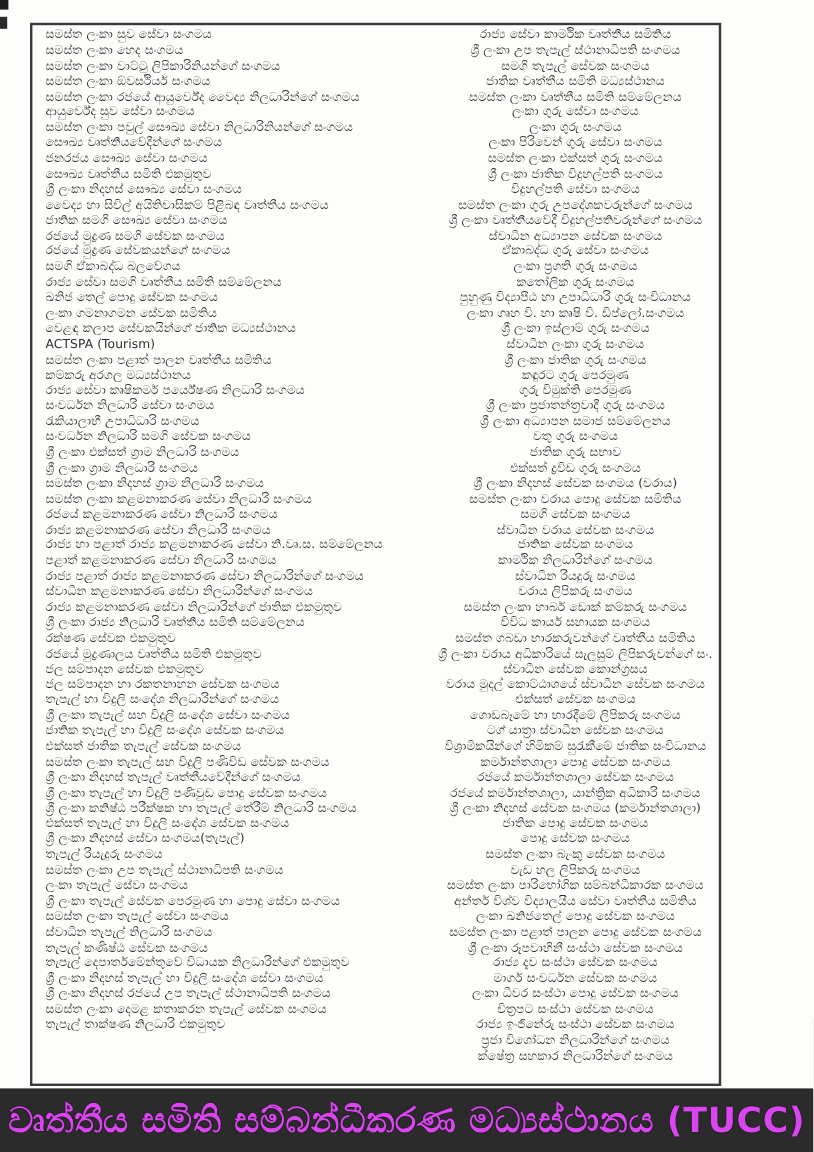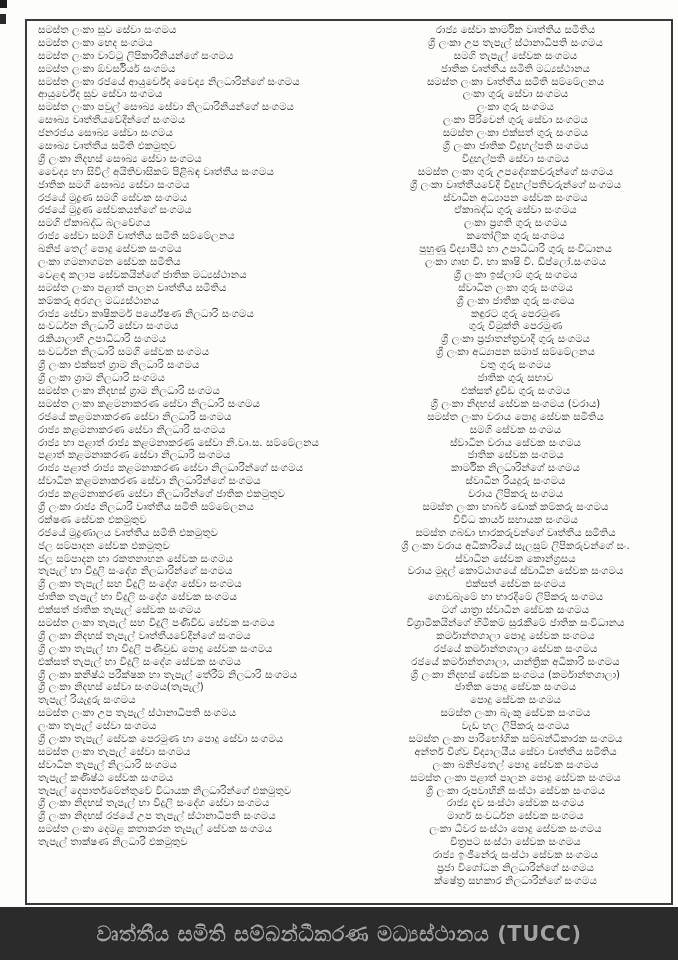--- a/index.html
+++ b/index.html
@@ -28,21 +28,21 @@
     left: 0;
     top: 14px;
     width: 6px;
     height: 10px;
     background: #2a2a2a;
   }
   .list-box {
     position: absolute;
     left: 25px;
     top: 19px;
-    width: 648px;
+    width: 576px;
     height: 886px;
     border: 2px solid #3a3a3a;
     box-sizing: border-box;
     background: #fdfdfb;
     display: flex;
     padding: 3px 0 0 11px;
   }
   .col {
     white-space: nowrap;
     overflow: visible;
@@ -68,23 +68,23 @@
     left: 0;
     right: 0;
     bottom: 0;
     height: 53px;
     background: #2b2b2b;
     display: flex;
     align-items: center;
     justify-content: center;
   }
   .banner .banner-text {
-    color: #a3a3a3;
+    color: #d946ef;
     font-weight: bold;
-    font-size: 21px;
+    font-size: 29px;
     letter-spacing: 0.5px;
     text-shadow: 0 0 1px #000;
     white-space: nowrap;
   }
 </style>
 </head>
 <body>
 
 <div class="page">
 
@@ -106,20 +106,21 @@
         <div class="line">ශ්‍රී ලංකා නිදහස් සෞඛ්‍ය සේවා සංගමය</div>
         <div class="line">වෛද්‍ය හා සිවිල් අයිතිවාසිකම් පිළිබඳ වෘත්තීය සංගමය</div>
         <div class="line">ජාතික සමගි සෞඛ්‍ය සේවා සංගමය</div>
         <div class="line">රජයේ මුද්‍රණ සමගි සේවක සංගමය</div>
         <div class="line">රජයේ මුද්‍රණ සේවකයන්ගේ සංගමය</div>
         <div class="line">සමගි ඒකාබද්ධ බලවේගය</div>
         <div class="line">රාජ්‍ය සේවා සමගි වෘත්තීය සමිති සම්මේලනය</div>
         <div class="line">ඛනිජ තෙල් පොදු සේවක සංගමය</div>
         <div class="line">ලංකා ගමනාගමන සේවක සමිතිය</div>
         <div class="line">වෙළඳ කලාප සේවකයින්ගේ ජාතික මධ්‍යස්ථානය</div>
+        <div class="line">ACTSPA (Tourism)</div>
         <div class="line">සමස්ත ලංකා පළාත් පාලන වෘත්තීය සමිතිය</div>
         <div class="line">කම්කරු අරගල මධ්‍යස්ථානය</div>
         <div class="line">රාජ්‍ය සේවා කෘෂිකර්ම පර්යේෂණ නිලධාරි සංගමය</div>
         <div class="line">සංවර්ධන නිලධාරි සේවා සංගමය</div>
         <div class="line">රැකියාලාභී උපාධිධාරි සංගමය</div>
         <div class="line">සංවර්ධන නිලධාරි සමගි සේවක සංගමය</div>
         <div class="line">ශ්‍රී ලංකා එක්සත් ග්‍රාම නිලධාරි සංගමය</div>
         <div class="line">ශ්‍රී ලංකා ග්‍රාම නිලධාරි සංගමය</div>
         <div class="line">සමස්ත ලංකා නිදහස් ග්‍රාම නිලධාරි සංගමය</div>
         <div class="line">සමස්ත ලංකා කළමනාකරණ සේවා නිලධාරි සංගමය</div>
@@ -135,22 +136,22 @@
         <div class="line">රජයේ මුද්‍රණාලය වෘත්තීය සමිති එකමුතුව</div>
         <div class="line">ජල සම්පාදන සේවක එකමුතුව</div>
         <div class="line">ජල සම්පාදන හා රකතනාහන සේවක සංගමය</div>
         <div class="line">තැපැල් හා විදුලි සංදේශ නිලධාරින්ගේ සංගමය</div>
         <div class="line">ශ්‍රී ලංකා තැපැල් සහ විදුලි සංදේශ සේවා සංගමය</div>
         <div class="line">ජාතික තැපැල් හා විදුලි සංදේශ සේවක සංගමය</div>
         <div class="line">එක්සත් ජාතික තැපැල් සේවක සංගමය</div>
         <div class="line">සමස්ත ලංකා තැපැල් සහ විදුලි පණිවිඩ සේවක සංගමය</div>
         <div class="line">ශ්‍රී ලංකා නිදහස් තැපැල් වෘත්තීයවේදීන්ගේ සංගමය</div>
         <div class="line">ශ්‍රී ලංකා තැපැල් හා විදුලි පණිවුඩ පොදු සේවක සංගමය</div>
+        <div class="line">ශ්‍රී ලංකා කනිෂ්ඨ පරීක්ෂක හා තැපැල් තේරීම් නිලධාරි සංගමය</div>
         <div class="line">එක්සත් තැපැල් හා විදුලි සංදේශ සේවක සංගමය</div>
-        <div class="line">ශ්‍රී ලංකා කනිෂ්ඨ පරීක්ෂක හා තැපැල් තේරීම් නිලධාරි සංගමය</div>
         <div class="line">ශ්‍රී ලංකා නිදහස් සේවා සංගමය(තැපැල්)</div>
         <div class="line">තැපැල් රියැදුරු සංගමය</div>
         <div class="line">සමස්ත ලංකා උප තැපැල් ස්ථානාධිපති සංගමය</div>
         <div class="line">ලංකා තැපැල් සේවා සංගමය</div>
         <div class="line">ශ්‍රී ලංකා තැපැල් සේවක පෙරමුණ හා පොදු සේවා සංගමය</div>
         <div class="line">සමස්ත ලංකා තැපැල් සේවා සංගමය</div>
         <div class="line">ස්වාධීන තැපැල් නිලධාරි සංගමය</div>
         <div class="line">තැපැල් කණිෂ්ඨ සේවක සංගමය</div>
         <div class="line">තැපැල් දෙපාර්තමේන්තුවේ විධායක නිලධාරින්ගේ එකමුතුව</div>
         <div class="line">ශ්‍රී ලංකා නිදහස් තැපැල් හා විදුලි සංදේශ සේවා සංගමය</div>

